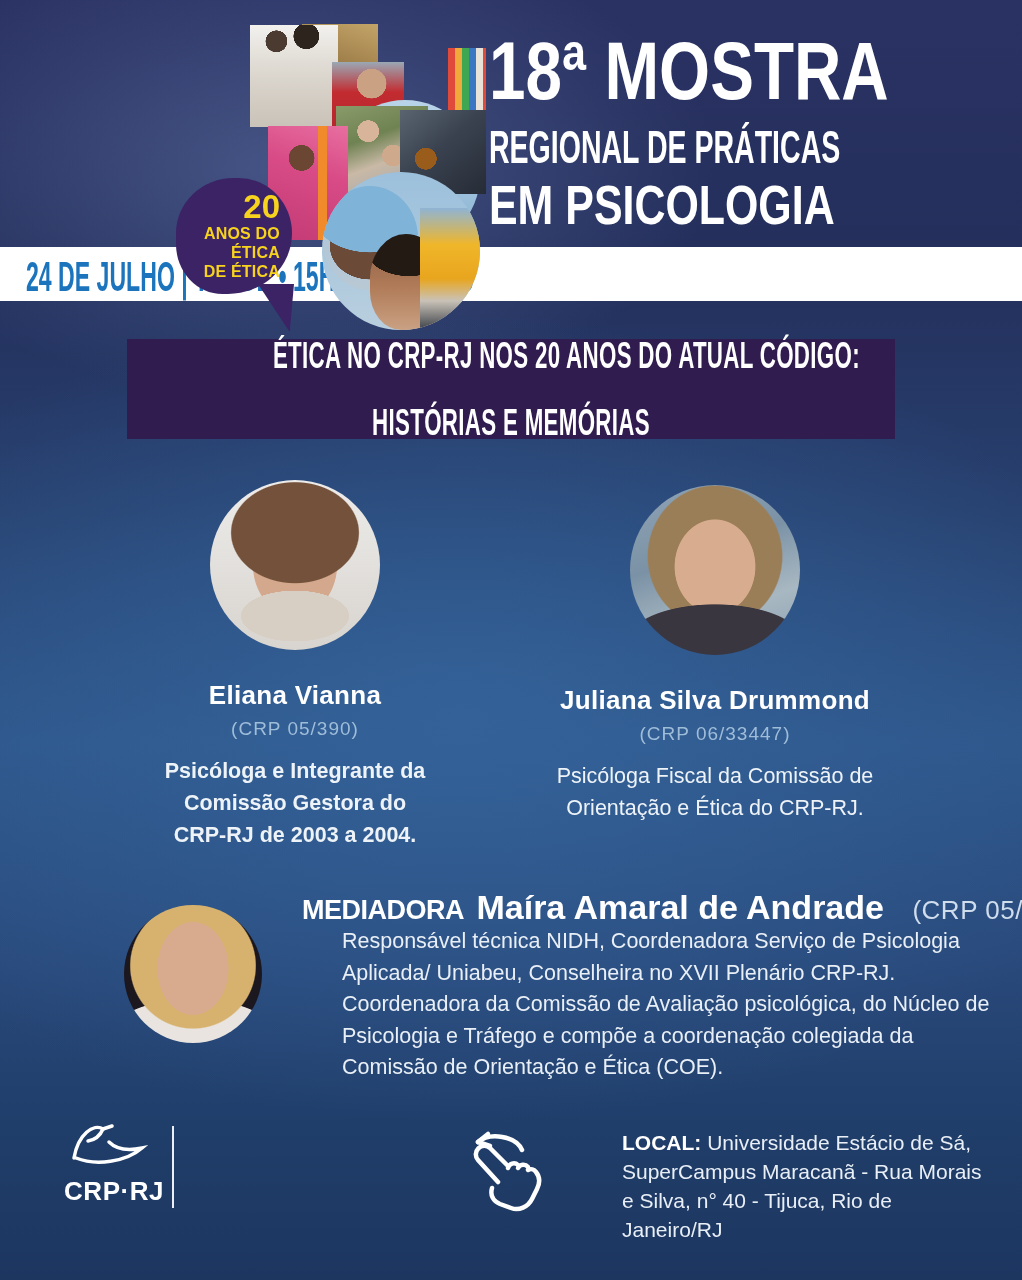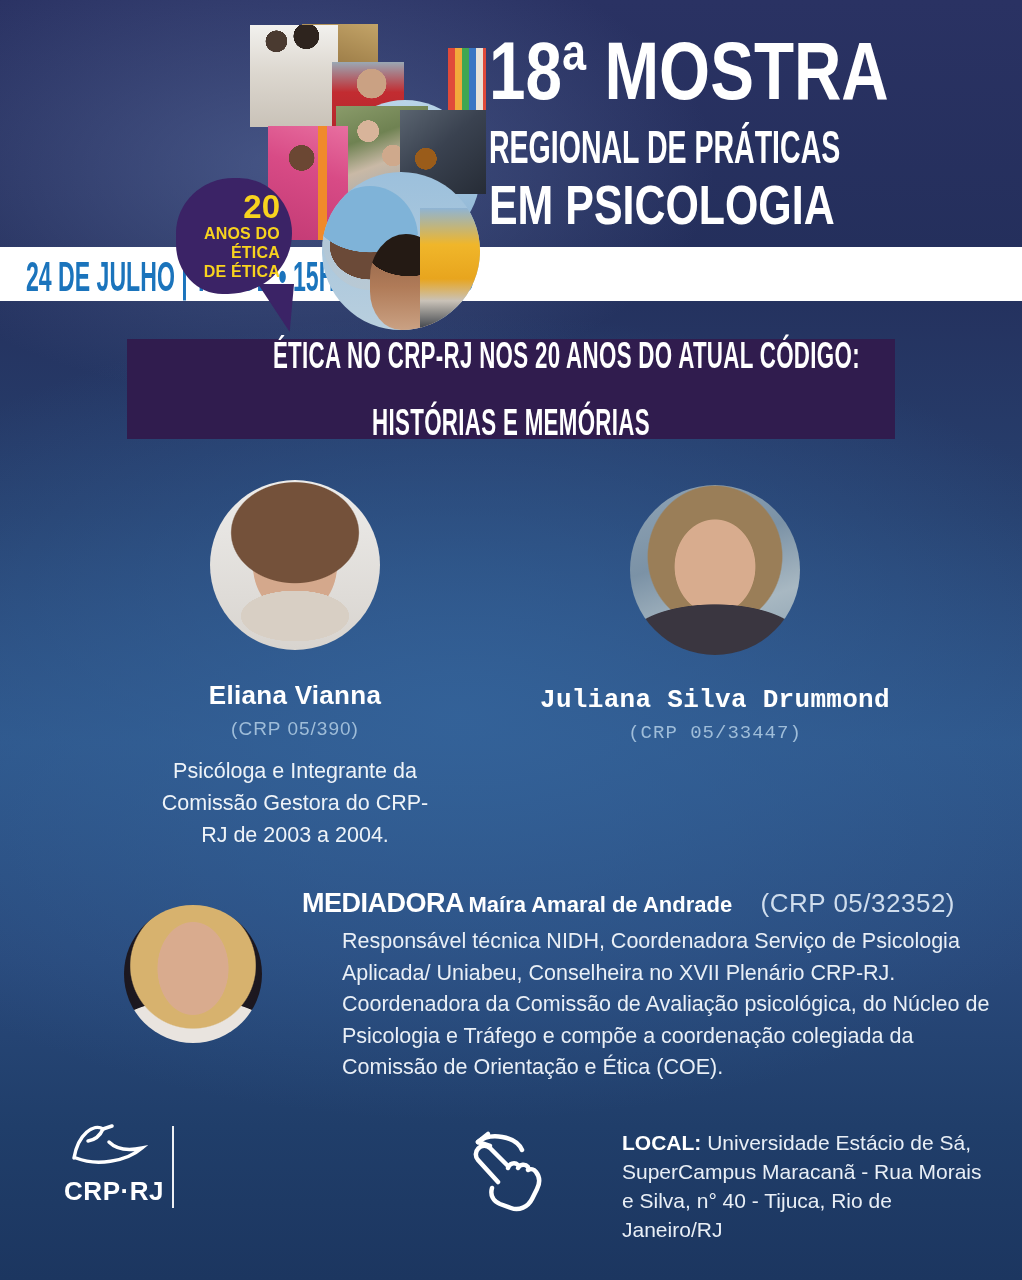--- a/index.html
+++ b/index.html
@@ -84,47 +84,47 @@
 
   
   .banner{left:127px;top:339px;width:768px;height:100px;background:#301c4e;z-index:2;
      display:flex;flex-direction:column;justify-content:center;gap:25px;}
   .banner div{font-size:36px;font-weight:800;text-align:center;white-space:nowrap;
      transform:scaleX(.62);transform-origin:center;letter-spacing:.5px;}
 
   
   .speaker{display:flex;flex-direction:column;align-items:center;text-align:center;}
   .sp-left{left:130px;top:480px;width:330px;}
-  .sp-right{left:520px;top:485px;width:390px;font-family:Liberation Mono, monospace;}
+  .sp-right{left:520px;top:485px;width:390px;}
   .avatar{width:170px;height:170px;border-radius:50%;}
   .av-eliana{background:
      radial-gradient(ellipse 38% 30% at 50% 31%, #74513a 98%, transparent),
      radial-gradient(ellipse 32% 15% at 50% 80%, #d8cfc4 99%, transparent),
      radial-gradient(ellipse 25% 30% at 50% 50%, #d4a88c 98%, transparent),
      linear-gradient(180deg,#edecea 0%,#d8d4cf 100%);}
   .av-juliana{background:
      radial-gradient(ellipse 52% 22% at 50% 92%, #3a3640 98%, transparent),
      radial-gradient(ellipse 24% 28% at 50% 48%, #d8ac8e 98%, transparent),
      radial-gradient(ellipse 40% 42% at 50% 42%, #9a7e58 98%, transparent),
      linear-gradient(160deg,#8fa3b4 0%,#7b92a6 40%,#a8b8c2 70%,#8aa0b0 100%);}
   .sp-name{margin-top:30px;font-size:26px;font-weight:700;letter-spacing:.3px;}
   .sp-crp{margin-top:7px;font-size:19px;color:#9fbdd9;letter-spacing:1px;}
   .sp-bio{margin-top:15px;font-size:21.5px;line-height:32px;color:#eef3f8;}
-  .sp-left .sp-bio{width:268px;}
+  .sp-left .sp-bio{width:268px;font-weight:bold;}
   .sp-right .sp-bio{width:344px;}
 
   
   .med-photo{left:124px;top:905px;width:138px;height:138px;border-radius:50%;background:
      radial-gradient(ellipse 26% 34% at 50% 46%, #d9ab8e 98%, transparent),
      radial-gradient(ellipse 46% 46% at 50% 44%, #d7b26e 98%, transparent),
      radial-gradient(ellipse 60% 26% at 50% 94%, #e9e4df 98%, transparent),
      radial-gradient(circle at 50% 50%, #241e26 0%, #18141c 100%);}
   .med-head{left:302px;top:888px;white-space:nowrap;}
   .med-role{font-size:27px;font-weight:900;letter-spacing:-0.5px;}
-  .med-name{font-size:22px;font-weight:700;}
+  .med-name{font-size:34px;font-weight:700;margin-left:8px;}
   .med-crp{font-size:26px;color:#cfdded;margin-left:24px;letter-spacing:.5px;}
   .med-bio{left:302px;top:926px;width:650px;font-size:21.5px;line-height:31.5px;color:#e9eff6;margin-left:40px;}
 
   
   .logo-bird{left:64px;top:1118px;width:100px;height:58px;}
   .logo-text{left:64px;top:1176px;width:100px;text-align:center;font-size:26px;font-weight:800;letter-spacing:.5px;}
   .foot-div{left:172px;top:1126px;width:2px;height:82px;background:rgba(255,255,255,.92);}
   .org{left:190px;top:1124px;}
   .org div{font-size:21px;font-weight:800;line-height:27.5px;white-space:nowrap;transform:scaleX(.82);transform-origin:left center;letter-spacing:.3px;}
   .hand{left:452px;top:1124px;width:92px;height:94px;}
@@ -177,21 +177,22 @@
   <div class="abs speaker sp-left">
     <div class="avatar av-eliana"></div>
     <div class="sp-name">Eliana Vianna</div>
     <div class="sp-crp">(CRP 05/390)</div>
     <div class="sp-bio">Psicóloga e Integrante da Comissão Gestora do CRP-RJ de 2003 a 2004.</div>
   </div>
 
   <div class="abs speaker sp-right">
     <div class="avatar av-juliana"></div>
     <div class="sp-name">Juliana Silva Drummond</div>
-    <div class="sp-crp">(CRP 05/33447)</div>
+    <div class="sp-crp">(CRP 06/33447)</div>
+    <div class="sp-bio">Psicóloga Fiscal da Comissão de Orientação e Ética do CRP-RJ.</div>
   </div>
 
   <div class="abs med-photo"></div>
   <div class="abs med-head">
     <span class="med-role">MEDIADORA</span>
     <span class="med-name">Maíra Amaral de Andrade</span>
     <span class="med-crp">(CRP 05/32352)</span>
   </div>
   <div class="abs med-bio">Responsável técnica NIDH, Coordenadora Serviço de Psicologia Aplicada/ Uniabeu, Conselheira no XVII Plenário CRP-RJ. Coordenadora da Comissão de Avaliação psicológica, do Núcleo de Psicologia e Tráfego e compõe a coordenação colegiada da Comissão de Orientação e Ética (COE).</div>
 

